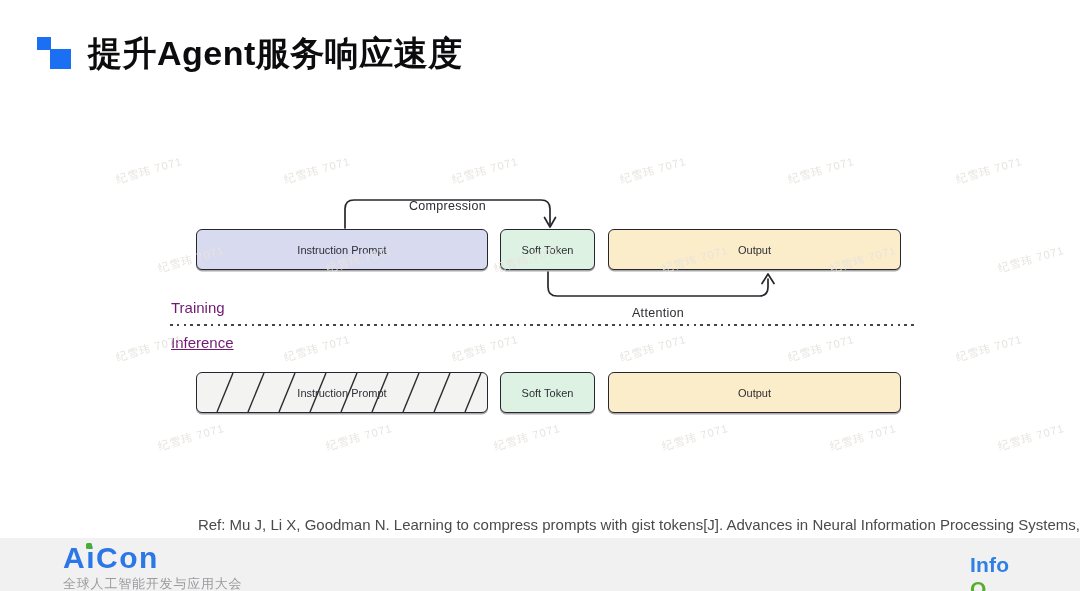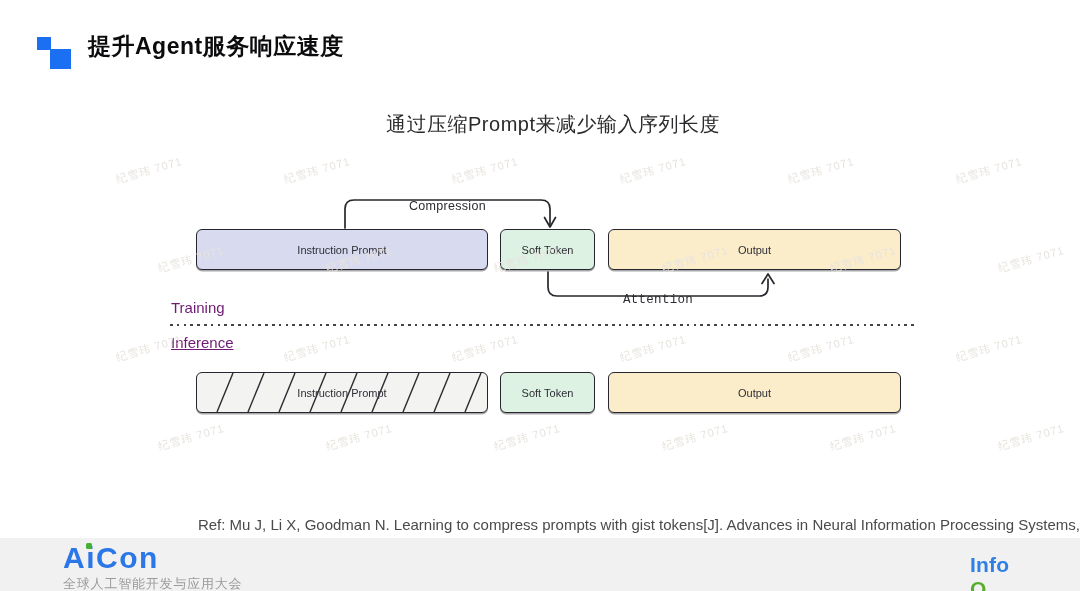--- a/index.html
+++ b/index.html
@@ -5,21 +5,21 @@
   html,body{margin:0;padding:0;background:#e8e8e8;}
   .slide{
     position:relative;width:1080px;height:591px;background:#ffffff;overflow:hidden;
     font-family:"Liberation Sans","DejaVu Sans",sans-serif;margin:0 auto;
   }
   
   .title-bullet{position:absolute;left:37px;top:36px;width:34px;height:34px;}
   .title-bullet .sq-small{position:absolute;left:0;top:1px;width:14px;height:13px;background:var(--title-square-blue,#1a6ff2);}
   .title-bullet .sq-big{position:absolute;left:13px;top:13px;width:21px;height:20px;background:var(--title-square-blue,#1a6ff2);}
   .page-title{
-    position:absolute;left:88px;top:31px;font-size:23px;font-weight:800;color:#0c0c0e;
+    position:absolute;left:88px;top:31px;font-size:34px;font-weight:800;color:#0c0c0e;
     letter-spacing:0.5px;white-space:nowrap;
   }
   .subtitle{
     position:absolute;left:148px;top:111px;width:810px;text-align:center;
     font-size:20px;color:#2b2b2e;letter-spacing:0.5px;
   }
   
   .wm-layer{position:absolute;inset:0;pointer-events:none;z-index:6;}
   .wm{
     position:absolute;font-size:11px;color:#e7e3de;transform:rotate(-16deg);
@@ -37,21 +37,21 @@
   .box-output{left:608px;width:291px;background:var(--output-fill,#fcedca);}
   .row-training{top:229px;}
   .row-inference{top:372px;}
   .box-hatched{background:var(--hatched-fill,#f3f3f1);}
   .hatch-svg{position:absolute;inset:0;width:100%;height:100%;}
   .box-label{position:relative;z-index:2;}
   .arrow-caption{
     position:absolute;font-size:12.5px;color:#2c2c32;text-align:center;z-index:3;letter-spacing:0.3px;
   }
   .caption-compression{left:345px;width:205px;top:199px;}
-  .caption-attention{left:548px;width:220px;top:293px;font-family:Liberation Mono, monospace;}
+  .caption-attention{left:548px;width:220px;top:306px;}
   .phase-label{position:absolute;left:171px;font-size:15px;color:#701a75;z-index:3;}
   .label-training{top:299px;}
   .label-inference{top:334px;text-decoration:underline;}
   .phase-divider{
     position:absolute;left:170px;top:324px;width:746px;height:2.4px;z-index:3;
     background-image:repeating-linear-gradient(90deg,#454548 0 2.6px,transparent 2.6px 6.8px);
   }
   
   .reference{
     position:absolute;right:0;top:516px;font-size:15px;color:#4a4a4d;white-space:nowrap;z-index:4;
@@ -101,21 +101,20 @@
       <span class="wm" style="left: 829px; top: 430px;">纪雪玮 7071</span>
       <span class="wm" style="left: 997px; top: 430px;">纪雪玮 7071</span>
     </div>
 
   <div class="title-bullet">
     <div class="sq-small"></div>
     <div class="sq-big"></div>
   </div>
   <div class="page-title">提升Agent服务响应速度</div>
 
-  <div class="subtitle">通过压缩Prompt来减少输入序列长度</div>
 
   <svg class="arrow-svg" viewBox="0 0 1080 591">
     <g stroke="#26262c" stroke-width="1.7" fill="none" stroke-linecap="round" stroke-linejoin="round">
       <path d="M 345 228 L 345 209 Q 345 200 354 200 L 541 200 Q 550 200 550 209 L 550 225"></path>
       <path d="M 544.5 217.5 L 550 227 L 555.5 217.5"></path>
       <path d="M 548 272 L 548 287 Q 548 296 557 296 L 759 296 Q 768 296 768 287 L 768 279"></path>
       <path d="M 762 283.5 L 768 274 L 774 283.5"></path>
     </g>
   </svg>
   <div class="arrow-caption caption-compression">Compression</div>

